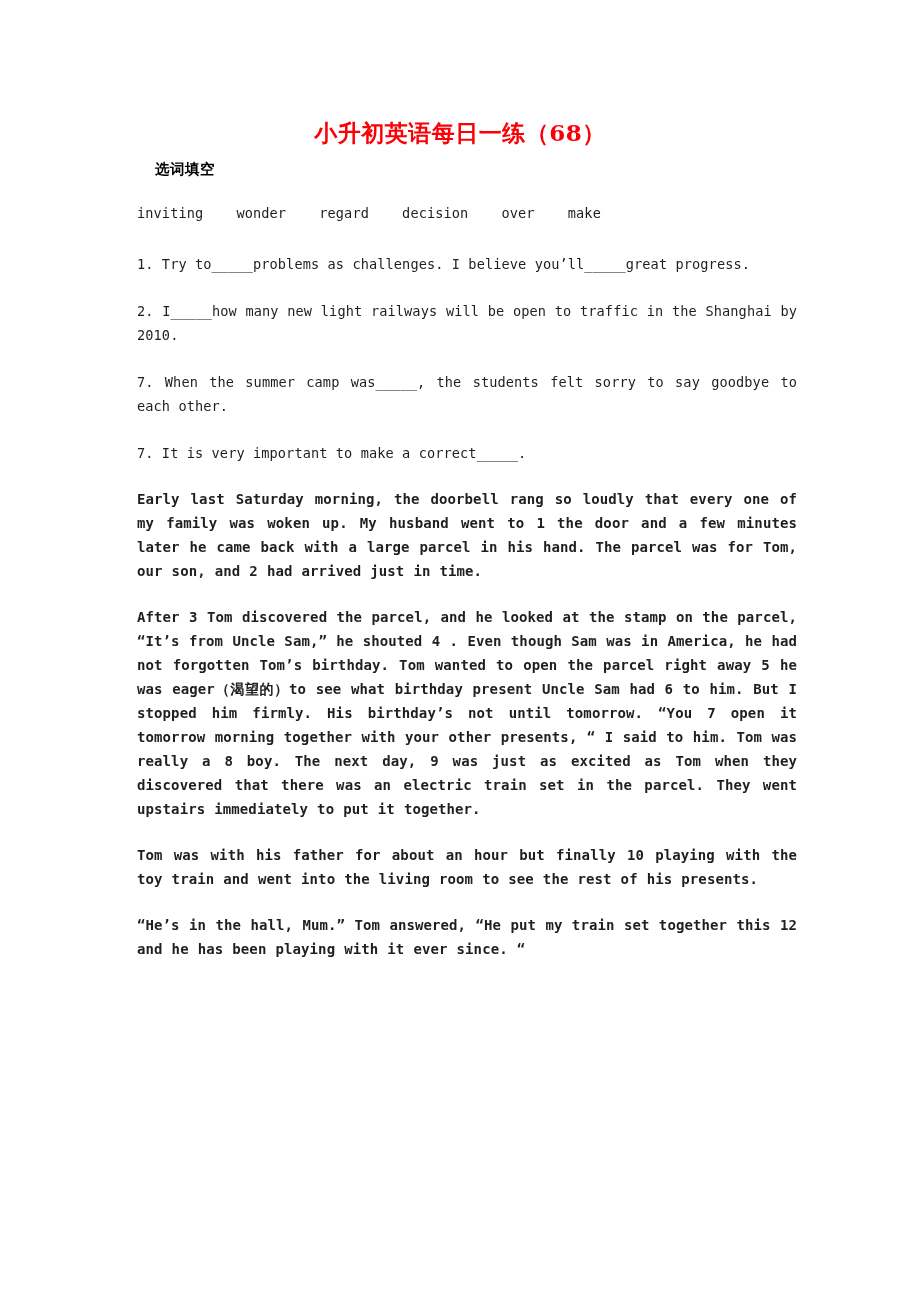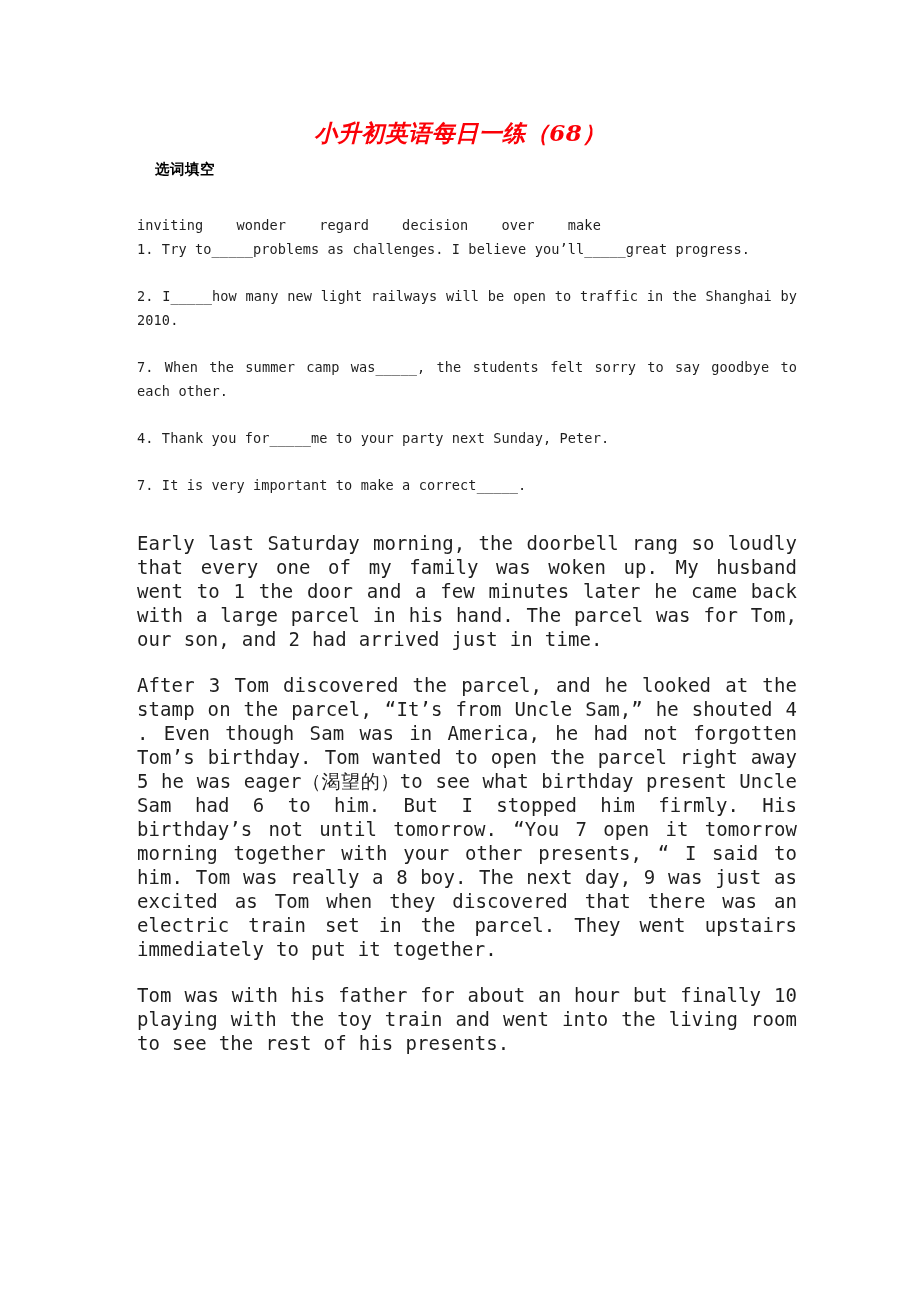--- a/index.html
+++ b/index.html
@@ -31,21 +31,20 @@
     left: 0;
     top: 118px;
     width: 920px;
     text-align: center;
     color: #fb0007;
     font-family: "DejaVu Serif", "Liberation Serif", serif;
     font-weight: bold;
     font-size: 23px;
     letter-spacing: 0.5px;
     white-space: nowrap;
-    font-style: italic;
   }
 
   
   .content {
     position: absolute;
     left: 137px;
     top: 160px;
     width: 660px;
   }
 
@@ -54,49 +53,50 @@
     font-weight: bold;
     font-size: 14.5px;
     color: #000000;
     letter-spacing: 0.5px;
   }
   .section-head.indented {
     margin-left: 18px;
   }
 
   .para {
-    font-size: 19px;
+    font-size: 14px;
     line-height: 24px;
     text-align: justify;
     text-justify: inter-word;
     color: #1f1f1f;
     letter-spacing: 0.1px;
     word-spacing: 0.5px;
+    font-weight: bold;
   }
 
   .wordbank {
     font-size: 13.6px;
     line-height: 24px;
     letter-spacing: 0.1px;
     white-space: pre;
     color: #1f1f1f;
   }
 
   .q {
     font-size: 13.6px;
     line-height: 24px;
     text-align: justify;
     color: #1f1f1f;
     letter-spacing: 0.1px;
   }
 
-  .sp-1 { }
+  .sp-1 { margin-top: 27px; }
   .sp-2 { margin-top: 23px; }
   .sp-head { margin-top: 36px; }
-  .sp-after-head { margin-top: 34px; }
+  .sp-after-head { margin-top: 22px; }
   .sp-para { margin-top: 22px; }
 </style>
 </head>
 <body>
 
 <div class="page">
 
   <div class="doc-title" style="color: rgb(251, 0, 7);">小升初英语每日一练（68）</div>
 
   <div class="content">
@@ -104,27 +104,27 @@
     <div class="section-head indented">选词填空</div>
 
     <div class="wordbank sp-after-head">inviting    wonder    regard    decision    over    make</div>
 
     <div class="q sp-1">1. Try to_____problems as challenges. I believe you’ll_____great progress.</div>
 
     <div class="q sp-2">2. I_____how many new light railways will be open to traffic in the Shanghai by 2010.</div>
 
     <div class="q sp-2">7. When the summer camp was_____, the students felt sorry to say goodbye to each other.</div>
 
-    <div class="q sp-2">4. Thank you for_____me to your party next Sunday, Peter.</div>
 
     <div class="q sp-2">7. It is very important to make a correct_____.</div>
 
 
     <div class="para sp-after-head">Early last Saturday morning, the doorbell rang so loudly that every one of my family was woken up. My husband went to     1   the door and a few minutes later he came back with a large parcel in his hand. The parcel was for Tom, our son, and       2    had arrived just in time.</div>
 
     <div class="para sp-para">After     3    Tom discovered the parcel, and he looked at the stamp on the parcel, “It’s from Uncle Sam,” he shouted       4   . Even though Sam was in America, he had not forgotten Tom’s birthday. Tom wanted to open the parcel right away      5     he was eager（渴望的）to see what birthday present Uncle Sam had     6    to him. But I stopped him firmly. His birthday’s not until tomorrow. “You      7     open it tomorrow morning together with your other presents, “ I said to him. Tom was really a        8     boy. The next day,       9   was just as excited as Tom when they discovered that there was an electric train set in the parcel. They went upstairs immediately to put it together.</div>
 
     <div class="para sp-para">Tom was with his father for about an hour but finally       10     playing with the toy train and went into the living room to see the rest of his presents.</div>
 
 
+    <div class="para sp-para">“He’s in the hall, Mum.” Tom answered, “He put my train set together this      12     and he has been playing with it ever since. “</div>
 
   </div>
 </div>
 
 </body></html>

